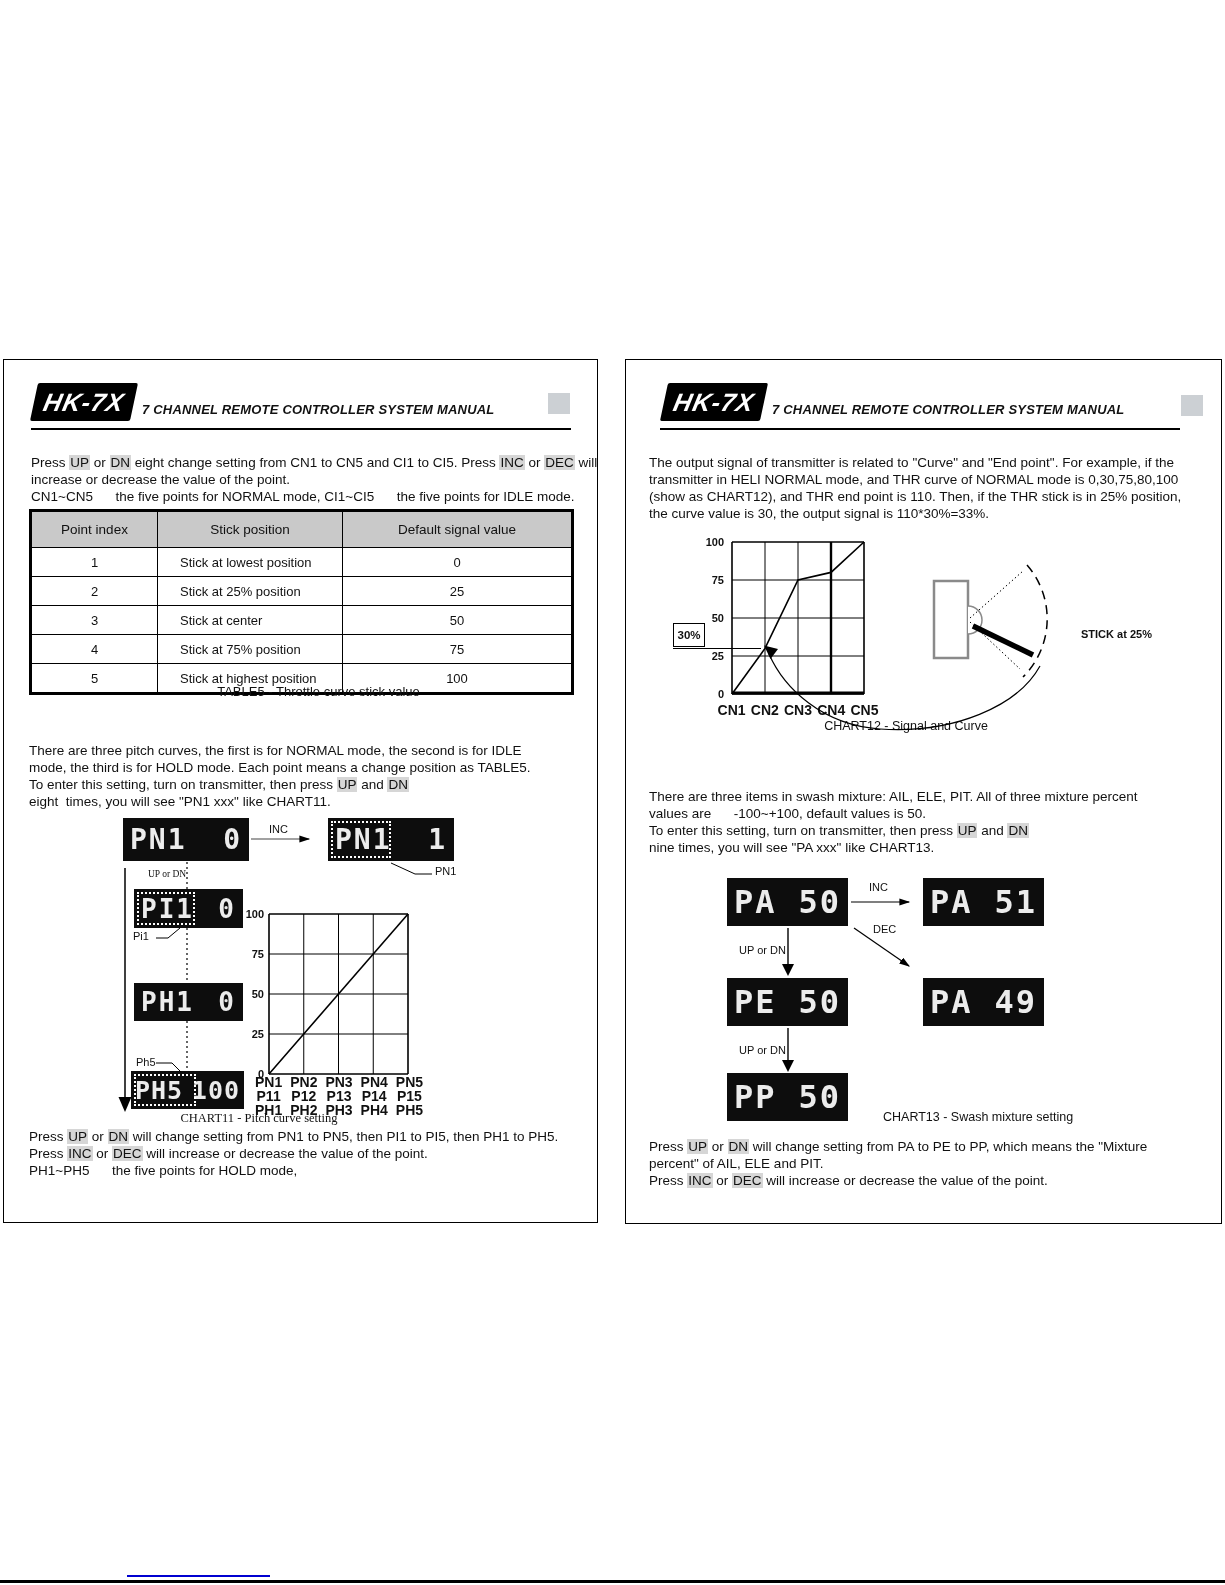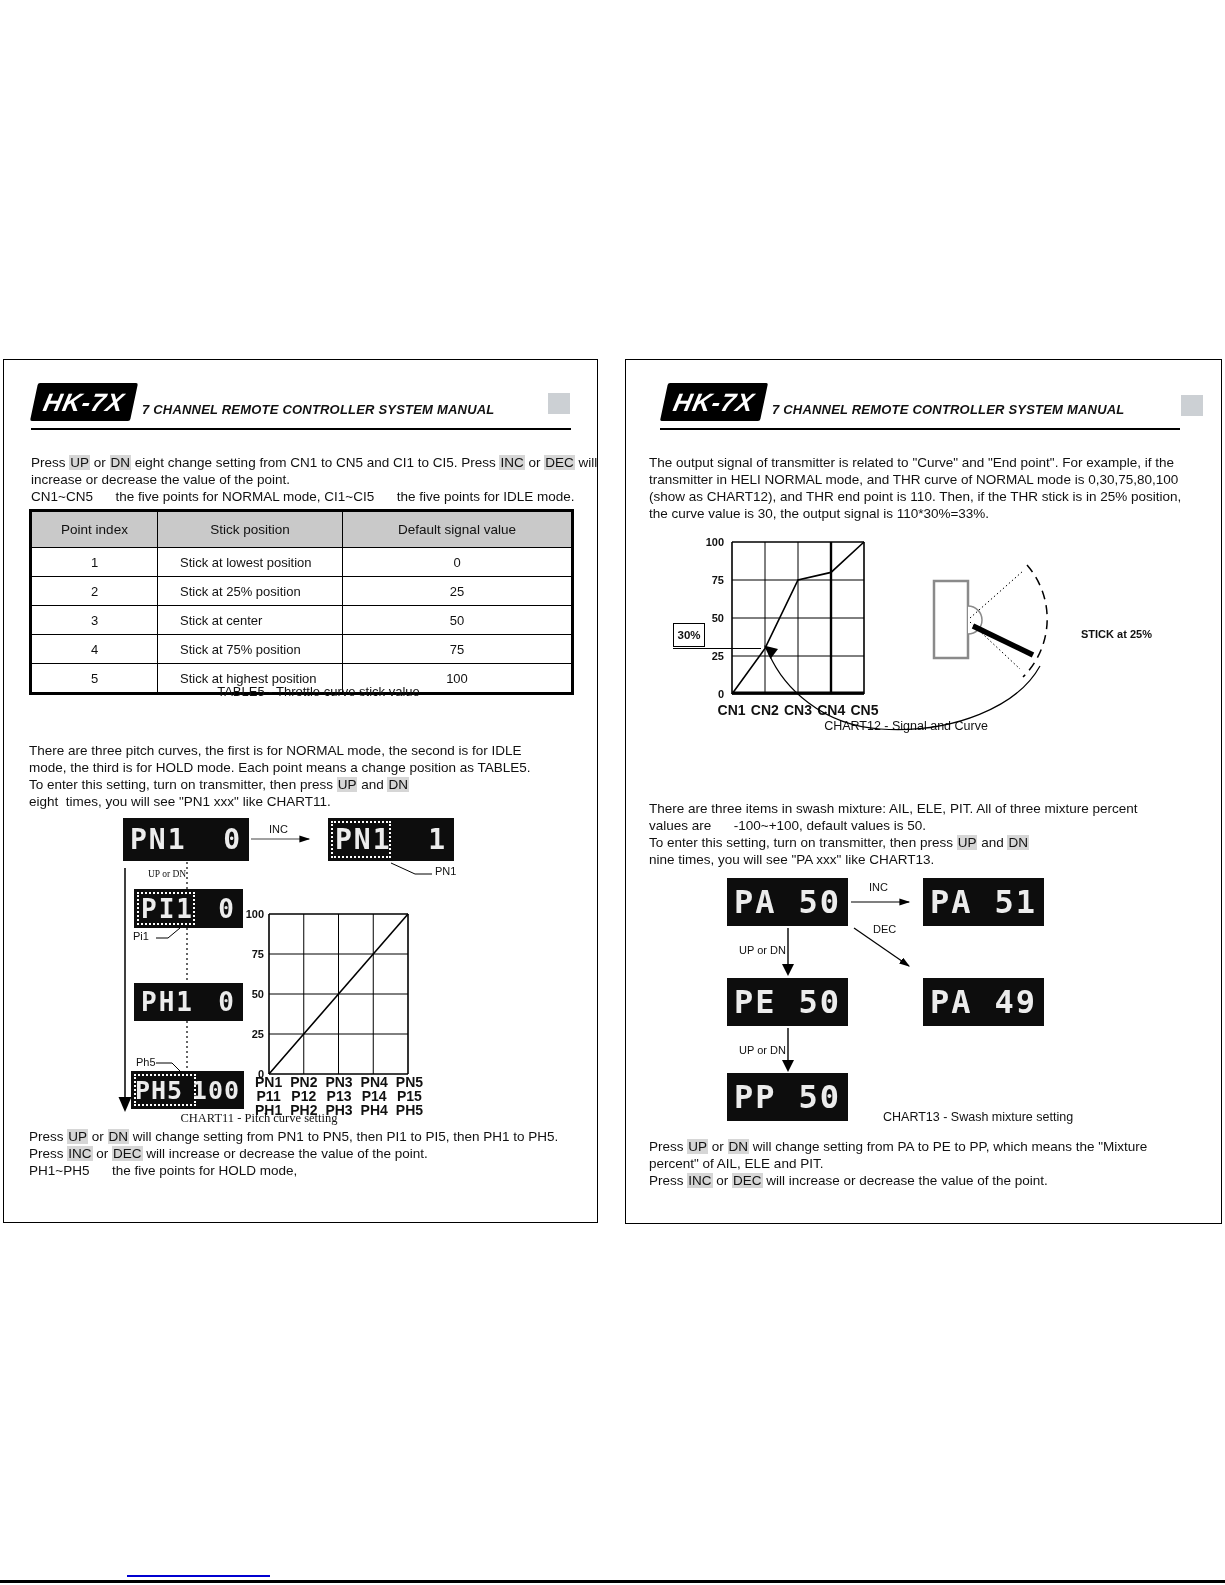--- a/index.html
+++ b/index.html
@@ -272,21 +272,21 @@
       <polygon points="138,115.5 152,119 144.5,129"></polygon>
       <path d="M414,136 C392,176 328,204 254,199 C196,195 158,158 143,124" fill="none" stroke="#000" stroke-width="1.2"></path>
       <rect x="308" y="51" width="34" height="77" fill="#fff" stroke="#8a8a8a" stroke-width="2.5"></rect>
       <path d="M342,76 A14,14 0 0 1 342,104" fill="#fff" stroke="#8a8a8a" stroke-width="1.5"></path>
       <line x1="344" y1="88" x2="397" y2="41" stroke="#000" stroke-width="1" stroke-dasharray="1.5,2.5"></line>
       <line x1="344" y1="92" x2="394" y2="139" stroke="#000" stroke-width="1" stroke-dasharray="1.5,2.5"></line>
       <path d="M401,35 A82,82 0 0 1 397,147" fill="none" stroke="#000" stroke-width="1.5" stroke-dasharray="9,6"></path>
       <line x1="347" y1="96" x2="407" y2="125" stroke="#000" stroke-width="5.5"></line>
     </svg>
 
-    <div class="para" style="left:23px;top:440px;width:555px;">
+    <div class="para" style="left:23px;top:428px;width:555px;">
         <div class="line"><span>There are three items in swash mixture: AIL, ELE, PIT. All of three mixture percent</span></div>
         <div class="line"><span>values are&nbsp;&nbsp;&nbsp;&nbsp;&nbsp; -100~+100, default values is 50.</span></div>
         <div class="line"><span>To enter this setting, turn on transmitter, then press </span><span class="hl">UP</span><span> and </span><span class="hl">DN</span></div>
         <div class="line"><span>nine times, you will see "PA xxx" like CHART13.</span></div>
       </div>
 
     <div class="lcd" style="left:101px;top:518px;width:121px;height:48px;font-size:32px;">
       <span>PA</span>
       <span>50</span>
     </div>

